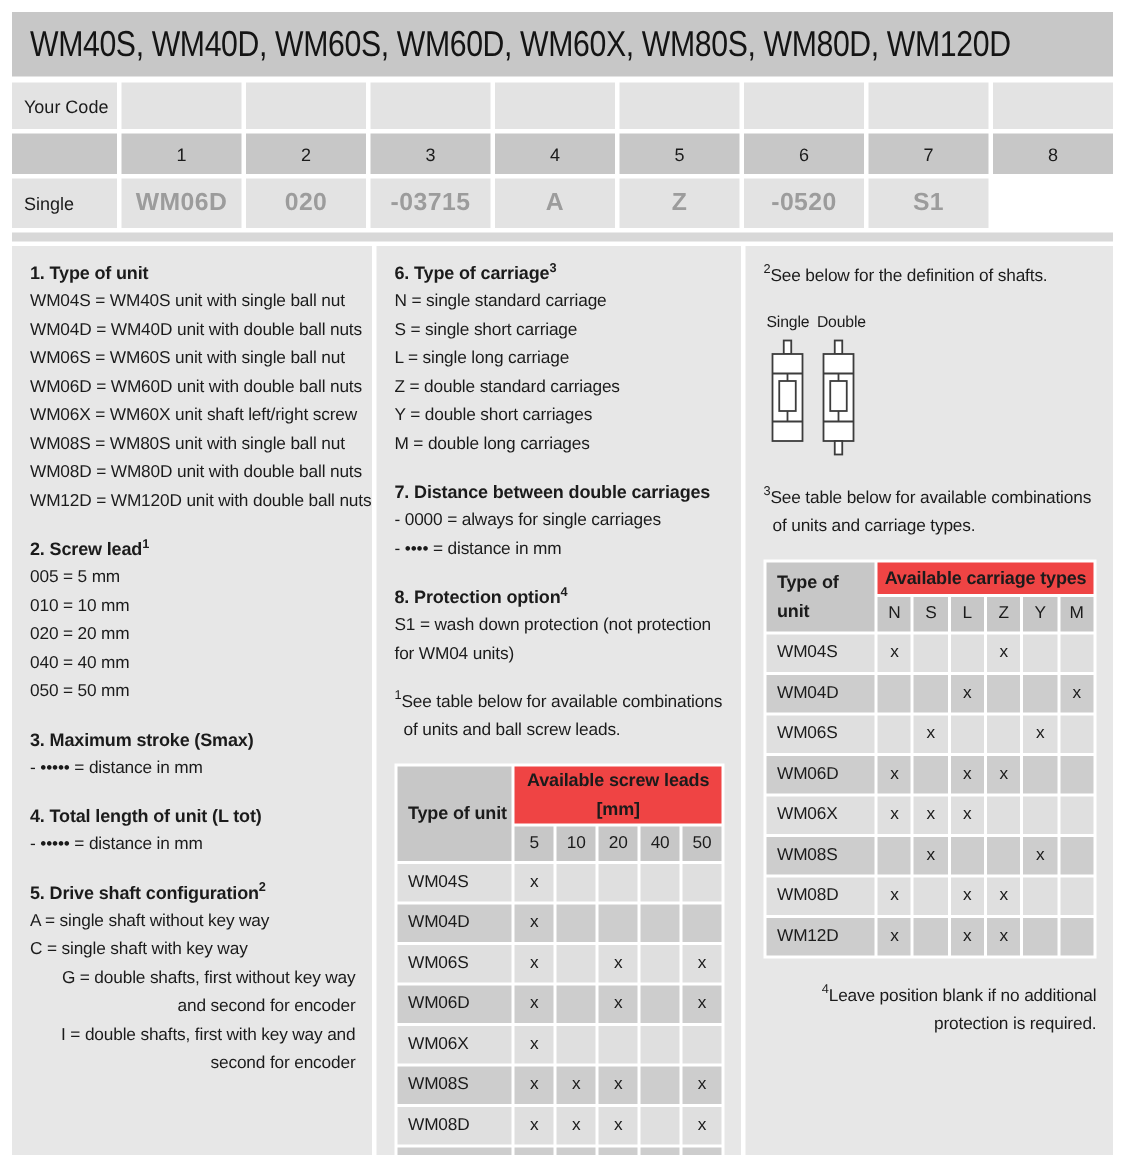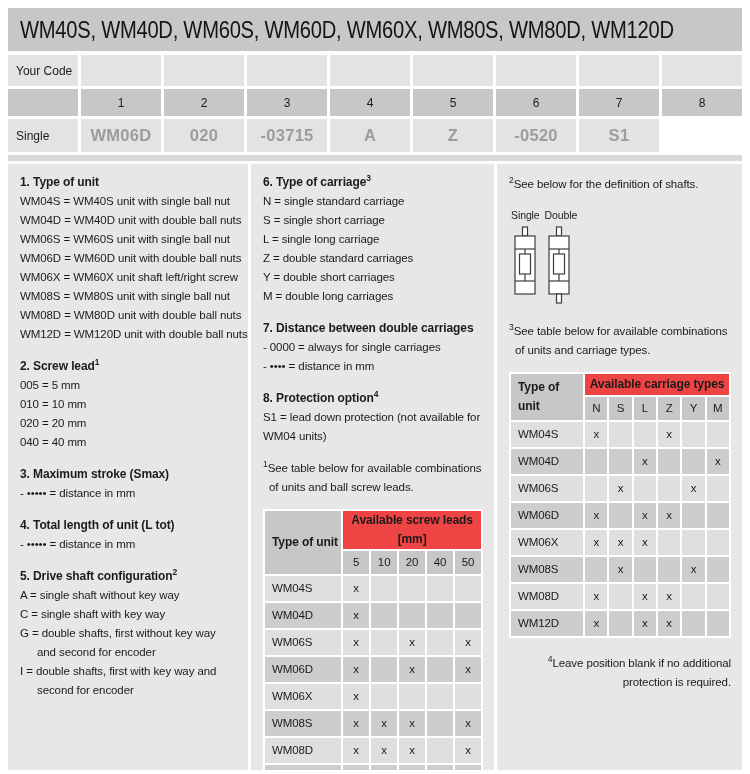--- a/index.html
+++ b/index.html
@@ -22,21 +22,21 @@
   .divider-bar { height:6px; background:#d8d8d8; margin-top:3px; flex:0 0 auto; }
 
   
   .main { margin-top:3px; flex:1 1 auto; display:grid; grid-template-columns:240px 243px 1fr; gap:3px; min-height:0; }
   .col { background:#e7e7e7; padding:9px 11px 8px 12px; font-size:11.5px; line-height:19px; letter-spacing:-0.1px; overflow:hidden; }
 
   .section { margin-bottom:13px; }
   .heading { font-weight:bold; font-size:12px; white-space:nowrap; }
   .line { white-space:nowrap; }
   .line.wrap { white-space:normal; }
-  .line.hang { white-space:normal; padding-left:17px; text-indent:-17px; }
+  .line.hang { white-space:normal; padding-left:17px; text-indent:-17px;text-align:right; }
   sup { font-size:8.5px; vertical-align:super; line-height:0; }
 
   .footnote { margin:2px 0 12px 0; padding-left:6px; text-indent:-6px; }
 
   
   .shaft-block { margin:2px 0 10px 2px; }
   .shaft-labels { font-size:10.5px; letter-spacing:-0.1px; margin-bottom:1px; }
   .shaft-labels span { margin-right:5px; }
 
   
@@ -107,20 +107,21 @@
         <div class="line">WM08S = WM80S unit with single ball nut</div>
         <div class="line">WM08D = WM80D unit with double ball nuts</div>
         <div class="line">WM12D = WM120D unit with double ball nuts</div>
       </div>
       <div class="section">
         <div class="heading"><span>2. Screw lead</span><sup>1</sup></div>
         <div class="line">005 = 5 mm</div>
         <div class="line">010 = 10 mm</div>
         <div class="line">020 = 20 mm</div>
         <div class="line">040 = 40 mm</div>
+        <div class="line">050 = 50 mm</div>
       </div>
       <div class="section">
         <div class="heading">3. Maximum stroke (Smax)</div>
         <div class="line">- ••••• = distance in mm</div>
       </div>
       <div class="section">
         <div class="heading">4. Total length of unit (L tot)</div>
         <div class="line">- ••••• = distance in mm</div>
       </div>
       <div class="section">
@@ -142,21 +143,21 @@
         <div class="line">Y = double short carriages</div>
         <div class="line">M = double long carriages</div>
       </div>
       <div class="section">
         <div class="heading">7. Distance between double carriages</div>
         <div class="line">- 0000 = always for single carriages</div>
         <div class="line">- •••• = distance in mm</div>
       </div>
       <div class="section">
         <div class="heading"><span>8. Protection option</span><sup>4</sup></div>
-        <div class="line wrap">S1 = lead down protection (not available for WM04 units)</div>
+        <div class="line wrap">S1 = wash down protection (not protection for WM04 units)</div>
       </div>
       <div class="footnote"><sup>1</sup><span>See table below for available combinations of units and ball screw leads.</span></div>
 
       <table class="dtable screw-table">
         <colgroup>
             <col class="ucol">
             <col>
             <col>
             <col>
             <col>

